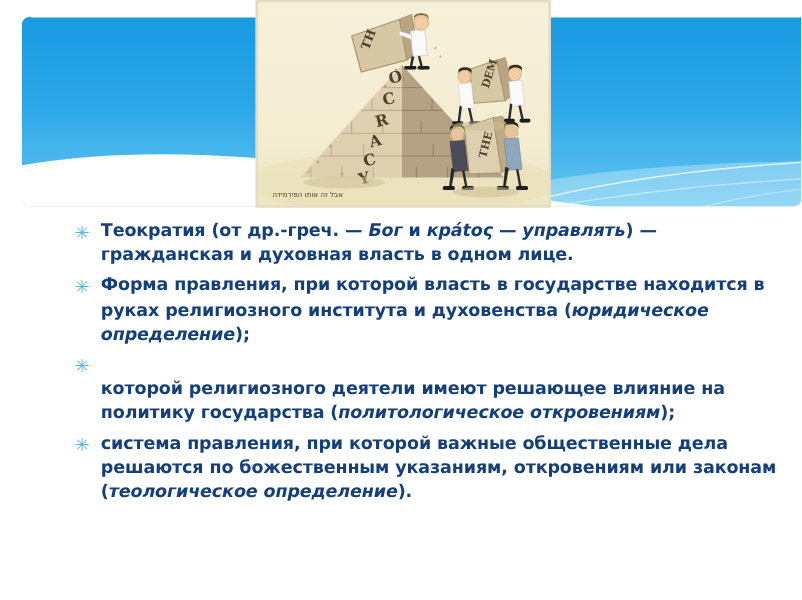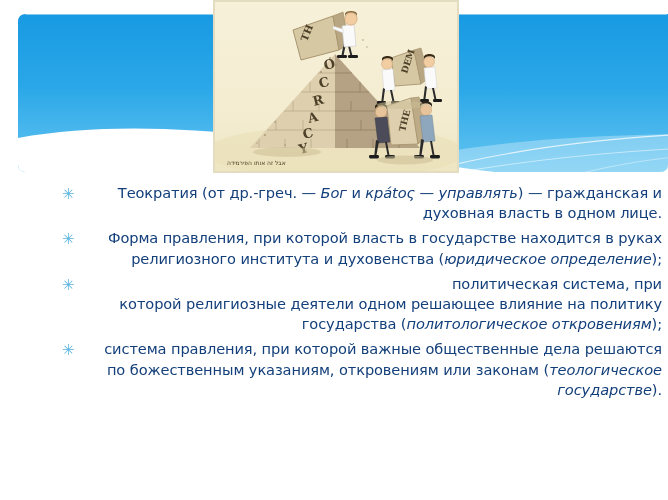--- a/index.html
+++ b/index.html
@@ -78,23 +78,22 @@
     line-height: 20px;
     font-weight: bold;
     text-align: left;
     padding-top: 1px;
   }
   .bullet-text {
     flex: 1 1 auto;
     color: #133f7a;
     font-size: 14.6px;
     line-height: 20.2px;
-    font-weight: normal;
+    font-weight: bold;
     letter-spacing: -0.1px;
-    text-align: right;
   }
   .bullet-text i {
     font-style: italic;
   }
 </style>
 </head>
 <body>
 
 <div id="slide">
 
@@ -280,22 +279,22 @@
       <span class="bullet-text"><span>Теократия (от др.-греч.  — </span><i>Бог</i><span> и </span><i>крátoς</i><span> — </span><i>управлять</i><span>) — гражданская и духовная власть в одном лице.</span></span>
     </div>
 
     <div class="bullet-row">
       <span class="bullet-mark">✳</span>
       <span class="bullet-text"><span>Форма правления, при которой власть в государстве находится в руках религиозного института и духовенства (</span><i>юридическое определение</i><span>);</span></span>
     </div>
 
     <div class="bullet-row">
       <span class="bullet-mark">✳</span>
-      <span class="bullet-text"><span>политическая система, при</span><br><span>которой религиозные деятели одном решающее влияние на политику государства (</span><i>политологическое откровениям</i><span>);</span></span>
+      <span class="bullet-text"><br><span>которой религиозного деятели имеют решающее влияние на политику государства (</span><i>политологическое откровениям</i><span>);</span></span>
     </div>
 
     <div class="bullet-row">
       <span class="bullet-mark">✳</span>
-      <span class="bullet-text"><span>система правления, при которой важные общественные дела решаются по божественным указаниям, откровениям или законам (</span><i>теологическое государстве</i><span>).</span></span>
+      <span class="bullet-text"><span>система правления, при которой важные общественные дела решаются по божественным указаниям, откровениям или законам (</span><i>теологическое определение</i><span>).</span></span>
     </div>
 
   </div>
 </div>
 
 </body></html>

